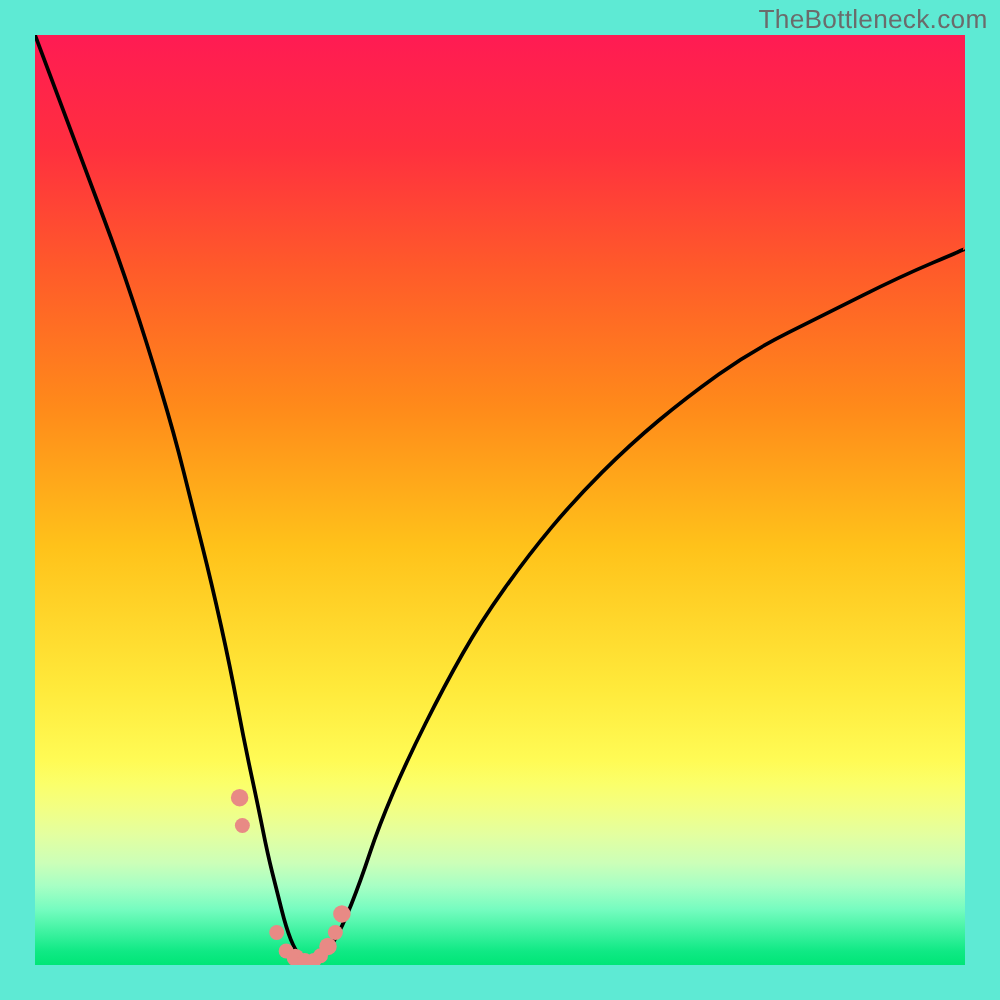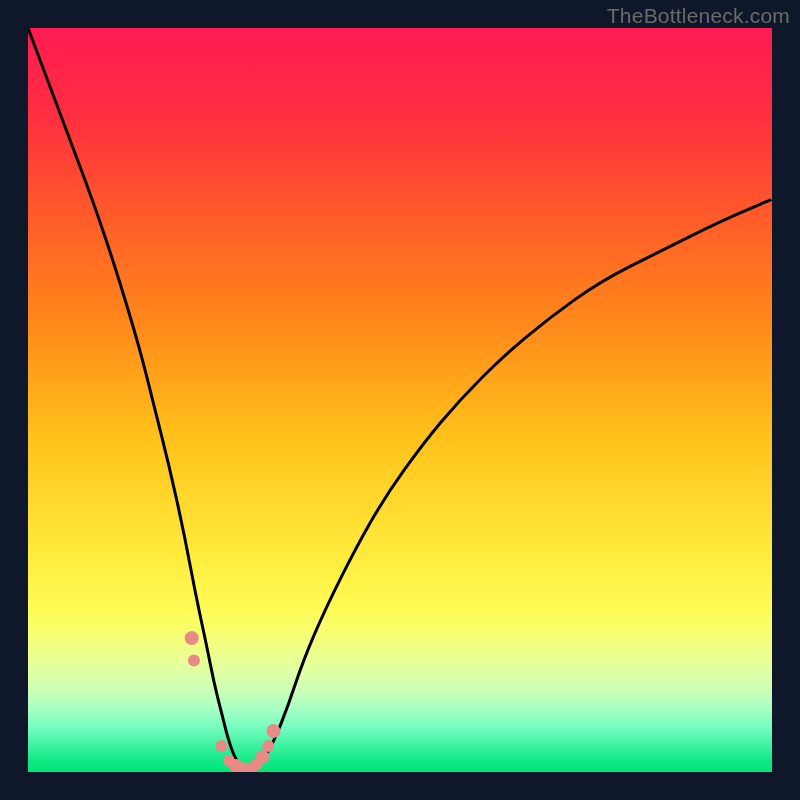--- a/index.html
+++ b/index.html
@@ -10,21 +10,21 @@
     background: #000;
     overflow: hidden;
     font-family: Arial, Helvetica, sans-serif;
   }
   .frame {
     position: absolute;
     left: 0;
     top: 0;
     width: 800px;
     height: 800px;
-    background: #0f172a;
+    background: #5eead4;
   }
   .plot {
     position: absolute;
     left: 28px;
     top: 28px;
     width: 744px;
     height: 744px;
     overflow: hidden;
   }
   .attribution {

